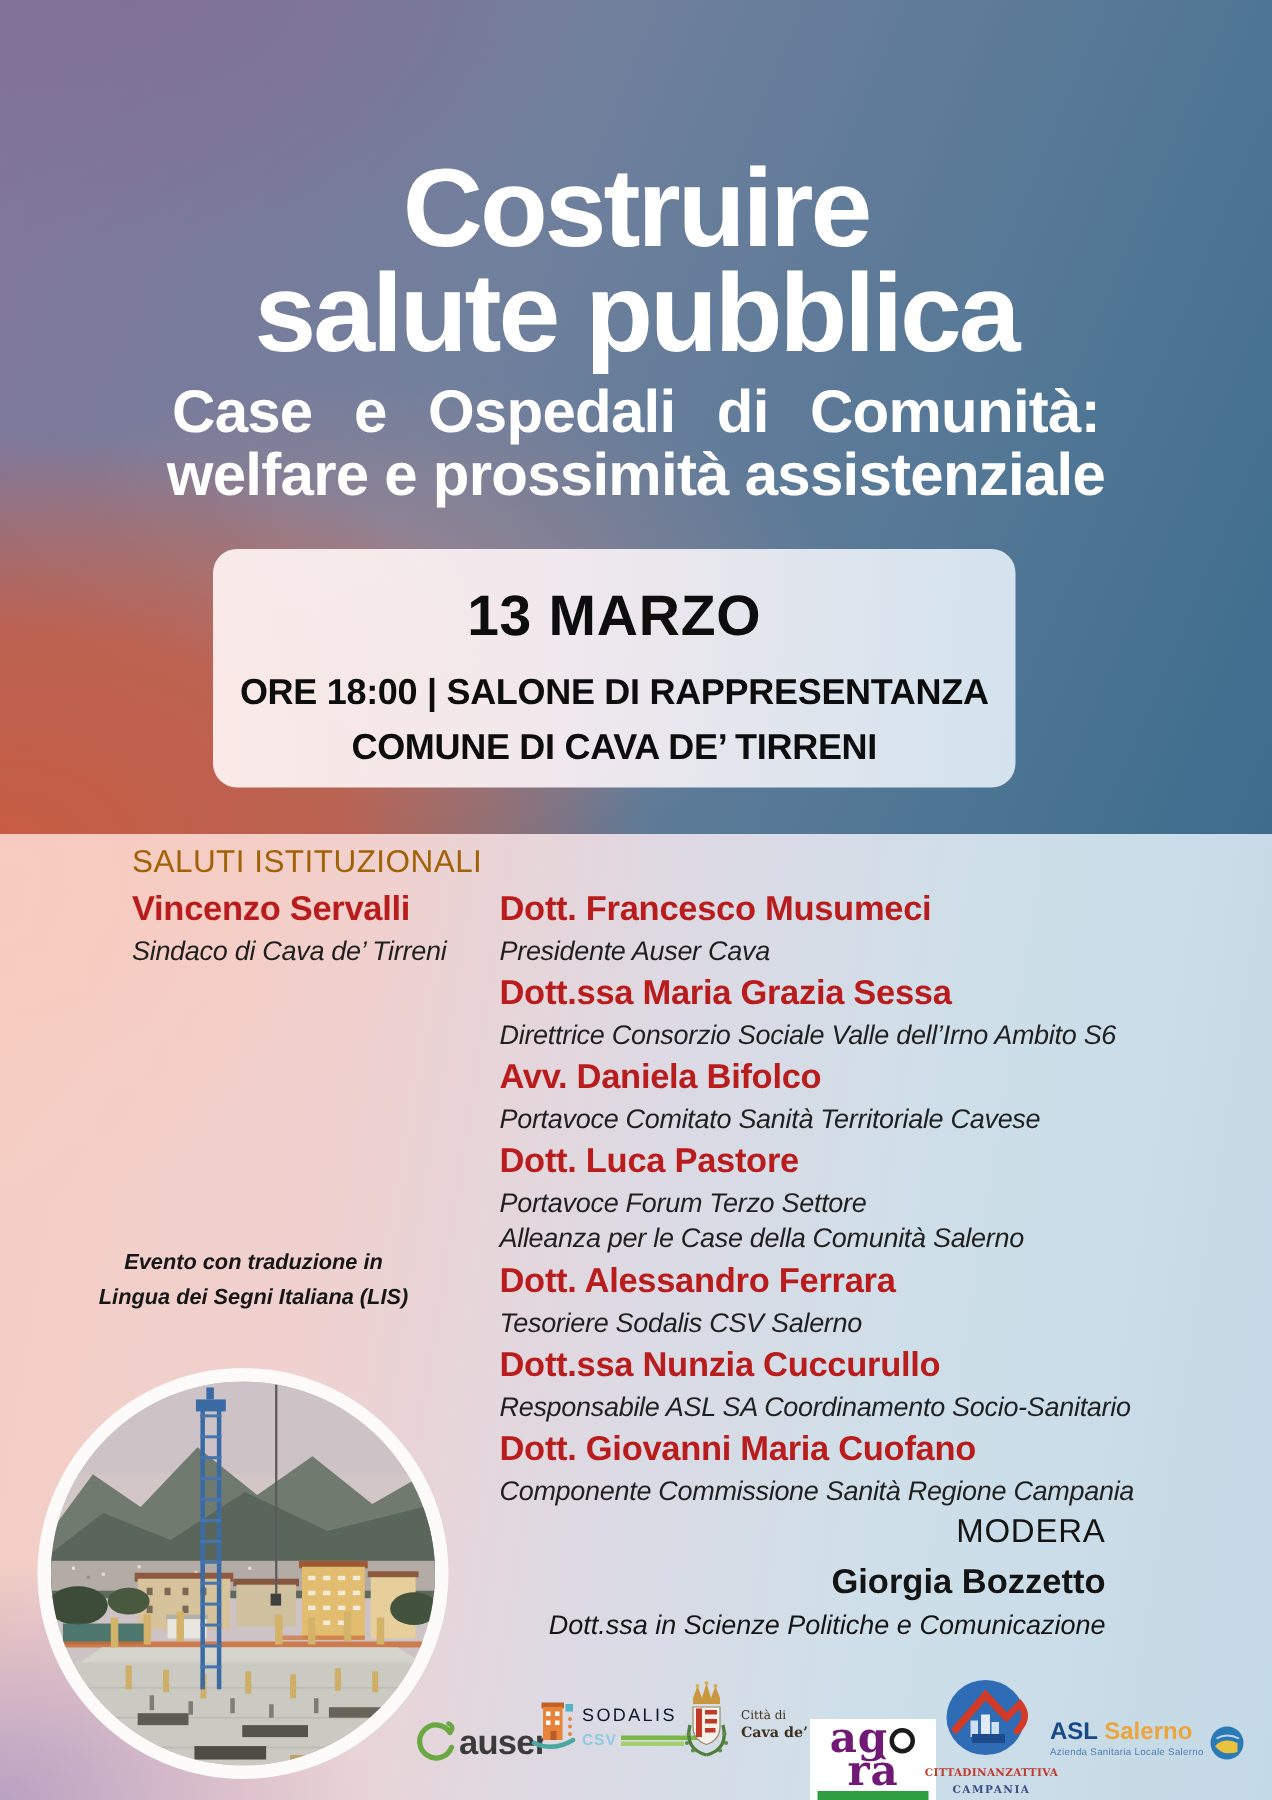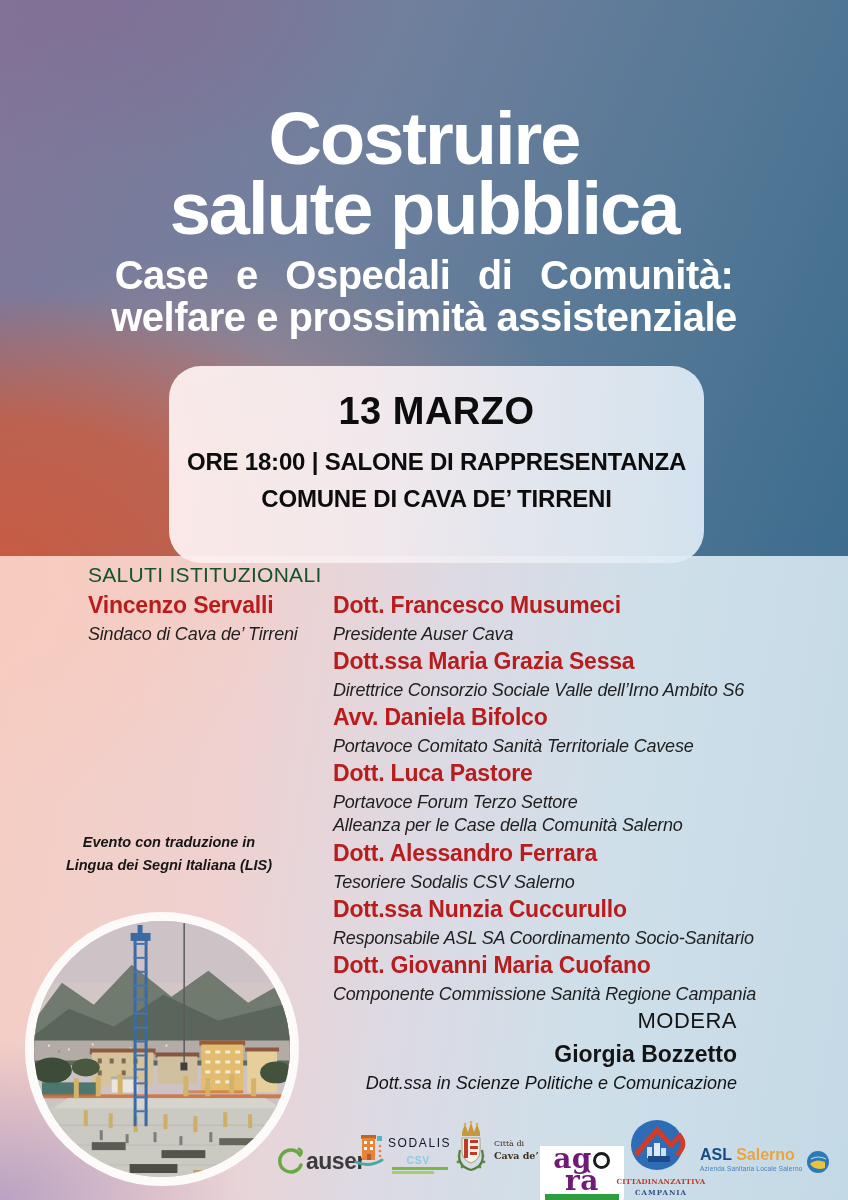--- a/index.html
+++ b/index.html
@@ -28,29 +28,29 @@
     position:absolute;left:0;top:104px;width:848px;text-align:center;
     color:#ffffff;font-weight:bold;font-size:74px;line-height:70px;letter-spacing:-2px;
   }
   .subtitle{
     position:absolute;left:0;top:254px;width:848px;text-align:center;
     color:#ffffff;font-weight:bold;font-size:40px;line-height:42px;letter-spacing:-.5px;
   }
   .subtitle .wide{word-spacing:17px;}
   
   .date-box{
-    position:absolute;left:169px;top:366px;width:535px;height:197px;border-radius:32px;
+    position:absolute;left:142px;top:366px;width:535px;height:159px;border-radius:16px;
     background:linear-gradient(93deg, rgba(253,240,239,.95) 0%, rgba(247,238,241,.95) 40%, rgba(221,235,245,.93) 100%);
     text-align:center;color:#0d0d0d;
   }
   .date-box .d1{font-size:38px;font-weight:bold;margin-top:24px;letter-spacing:.5px;}
   .date-box .d2{font-size:24px;font-weight:bold;margin-top:15px;letter-spacing:-.2px;}
   .date-box .d3{font-size:24px;font-weight:bold;margin-top:9px;letter-spacing:-.2px;}
   
-  .heading{position:absolute;font-size:21px;font-weight:500;letter-spacing:.3px;color:#14532d;}
+  .heading{position:absolute;font-size:21px;font-weight:500;letter-spacing:.3px;color:#a16207;}
   .pname{position:absolute;font-size:23px;font-weight:bold;color:#b91c1c;letter-spacing:-.2px;}
   .prole{position:absolute;font-size:18px;font-style:italic;color:#1f1f1f;letter-spacing:-.2px;}
   .lis{
     position:absolute;left:50px;top:831px;width:238px;text-align:center;
     font-size:14.5px;font-weight:bold;font-style:italic;line-height:23px;color:#161616;
   }
   .modera{position:absolute;right:111px;top:1008px;text-align:right;}
   .modera .mh{font-size:22px;font-weight:500;letter-spacing:.5px;}
   .modera .mn{font-size:23px;font-weight:bold;margin-top:7px;}
   .modera .mr{font-size:18px;font-style:italic;margin-top:5px;}
@@ -58,21 +58,21 @@
   .photo{
     position:absolute;left:25px;top:912px;width:274px;height:274px;border-radius:50%;
     border:9px solid #fcfbfa;overflow:hidden;box-sizing:border-box;background:#cdc2c6;
   }
   .photo svg{display:block;width:100%;height:100%;}
   
   .logo{position:absolute;display:flex;align-items:center;}
   .auser-text{font-size:23px;font-weight:bold;color:#3b3b3b;letter-spacing:-.5px;margin-left:2px;}
   .sod-text{position:absolute;left:388px;top:1136px;}
   .sod-name{font-size:12px;color:#0f172a;letter-spacing:1.6px;}
-  .sod-row{display:flex;align-items:center;margin-top:4px;flex-direction:column;}
+  .sod-row{display:flex;align-items:center;margin-top:4px;}
   .sod-csv{font-size:10.5px;font-weight:bold;color:#8fcbdf;letter-spacing:.5px;margin-right:3px;}
   .sod-bars div{height:3px;margin:1px 0;}
   .cava-text{position:absolute;left:494px;top:1139px;font-family:"DejaVu Serif",serif;color:#40301e;}
   .cava-l1{font-size:8px;}
   .cava-l2{font-size:9.5px;font-weight:bold;margin-top:2px;}
   .agora{
     position:absolute;left:540px;top:1146px;width:84px;background:#ffffff;
     padding:2px 5px 3px 5px;box-sizing:border-box;text-align:center;
   }
   .agora .word{font-family:"DejaVu Serif",serif;font-weight:bold;font-size:28px;color:#701a75;line-height:22px;letter-spacing:.5px;}

